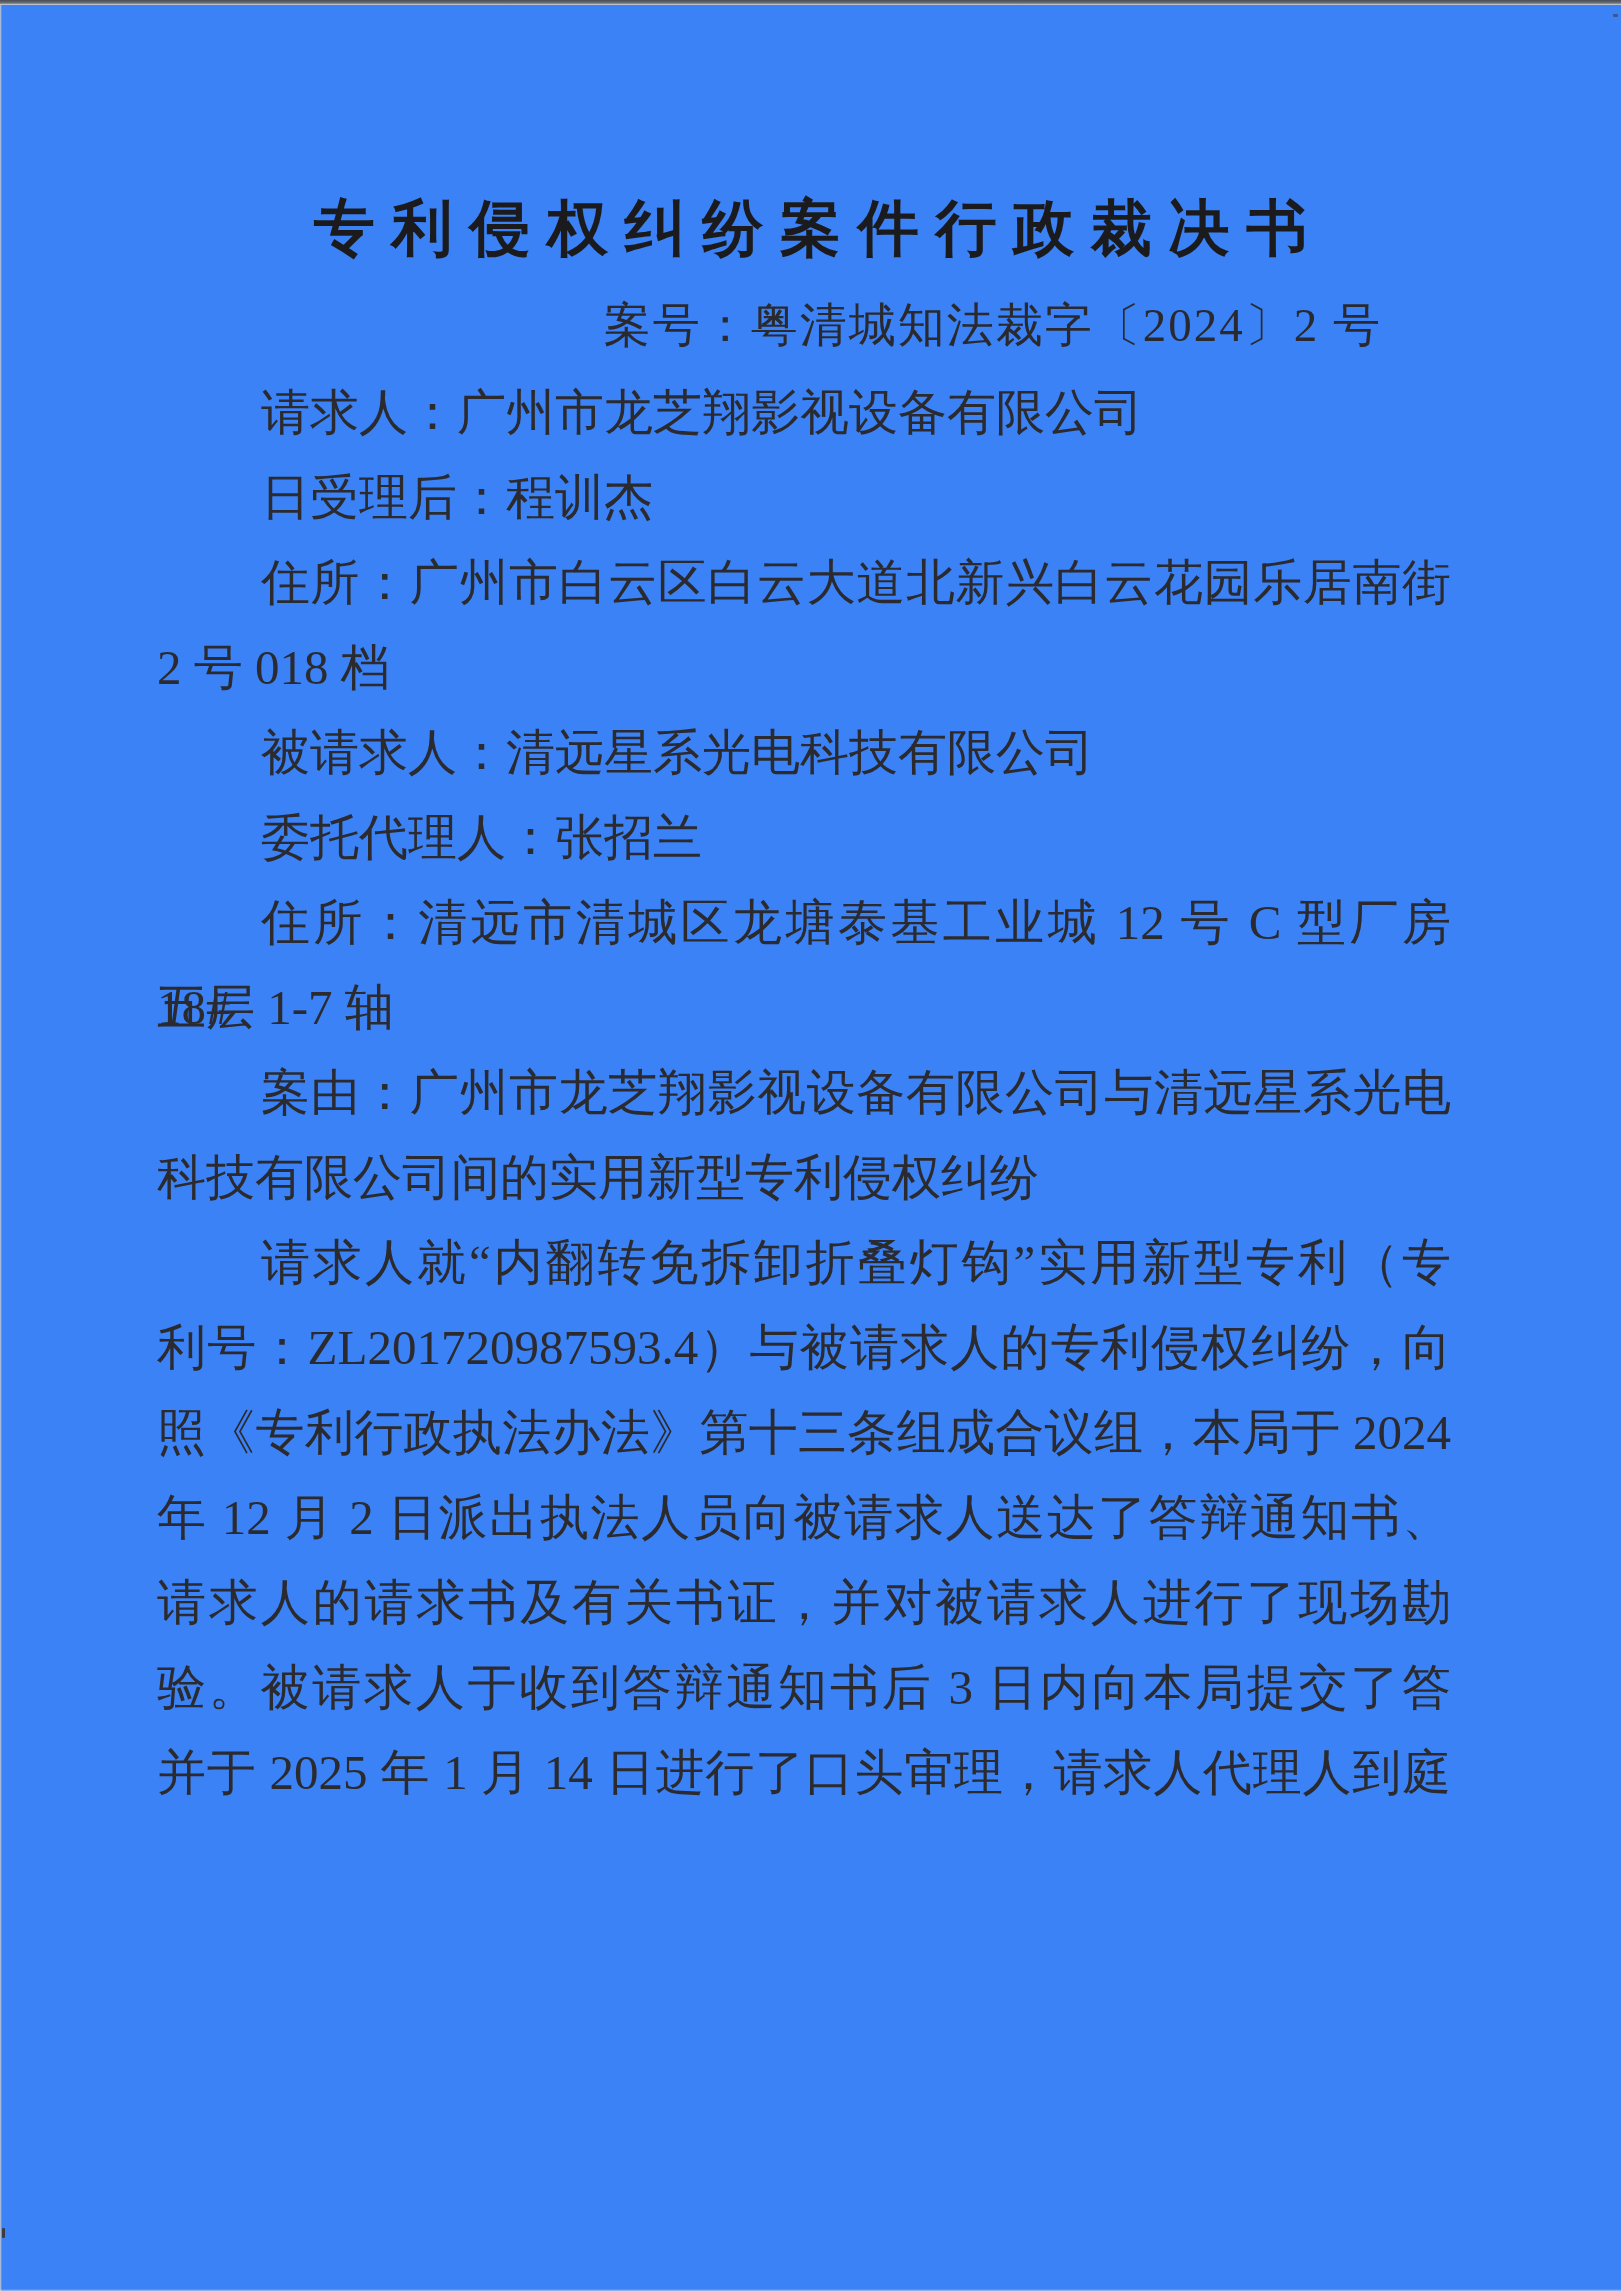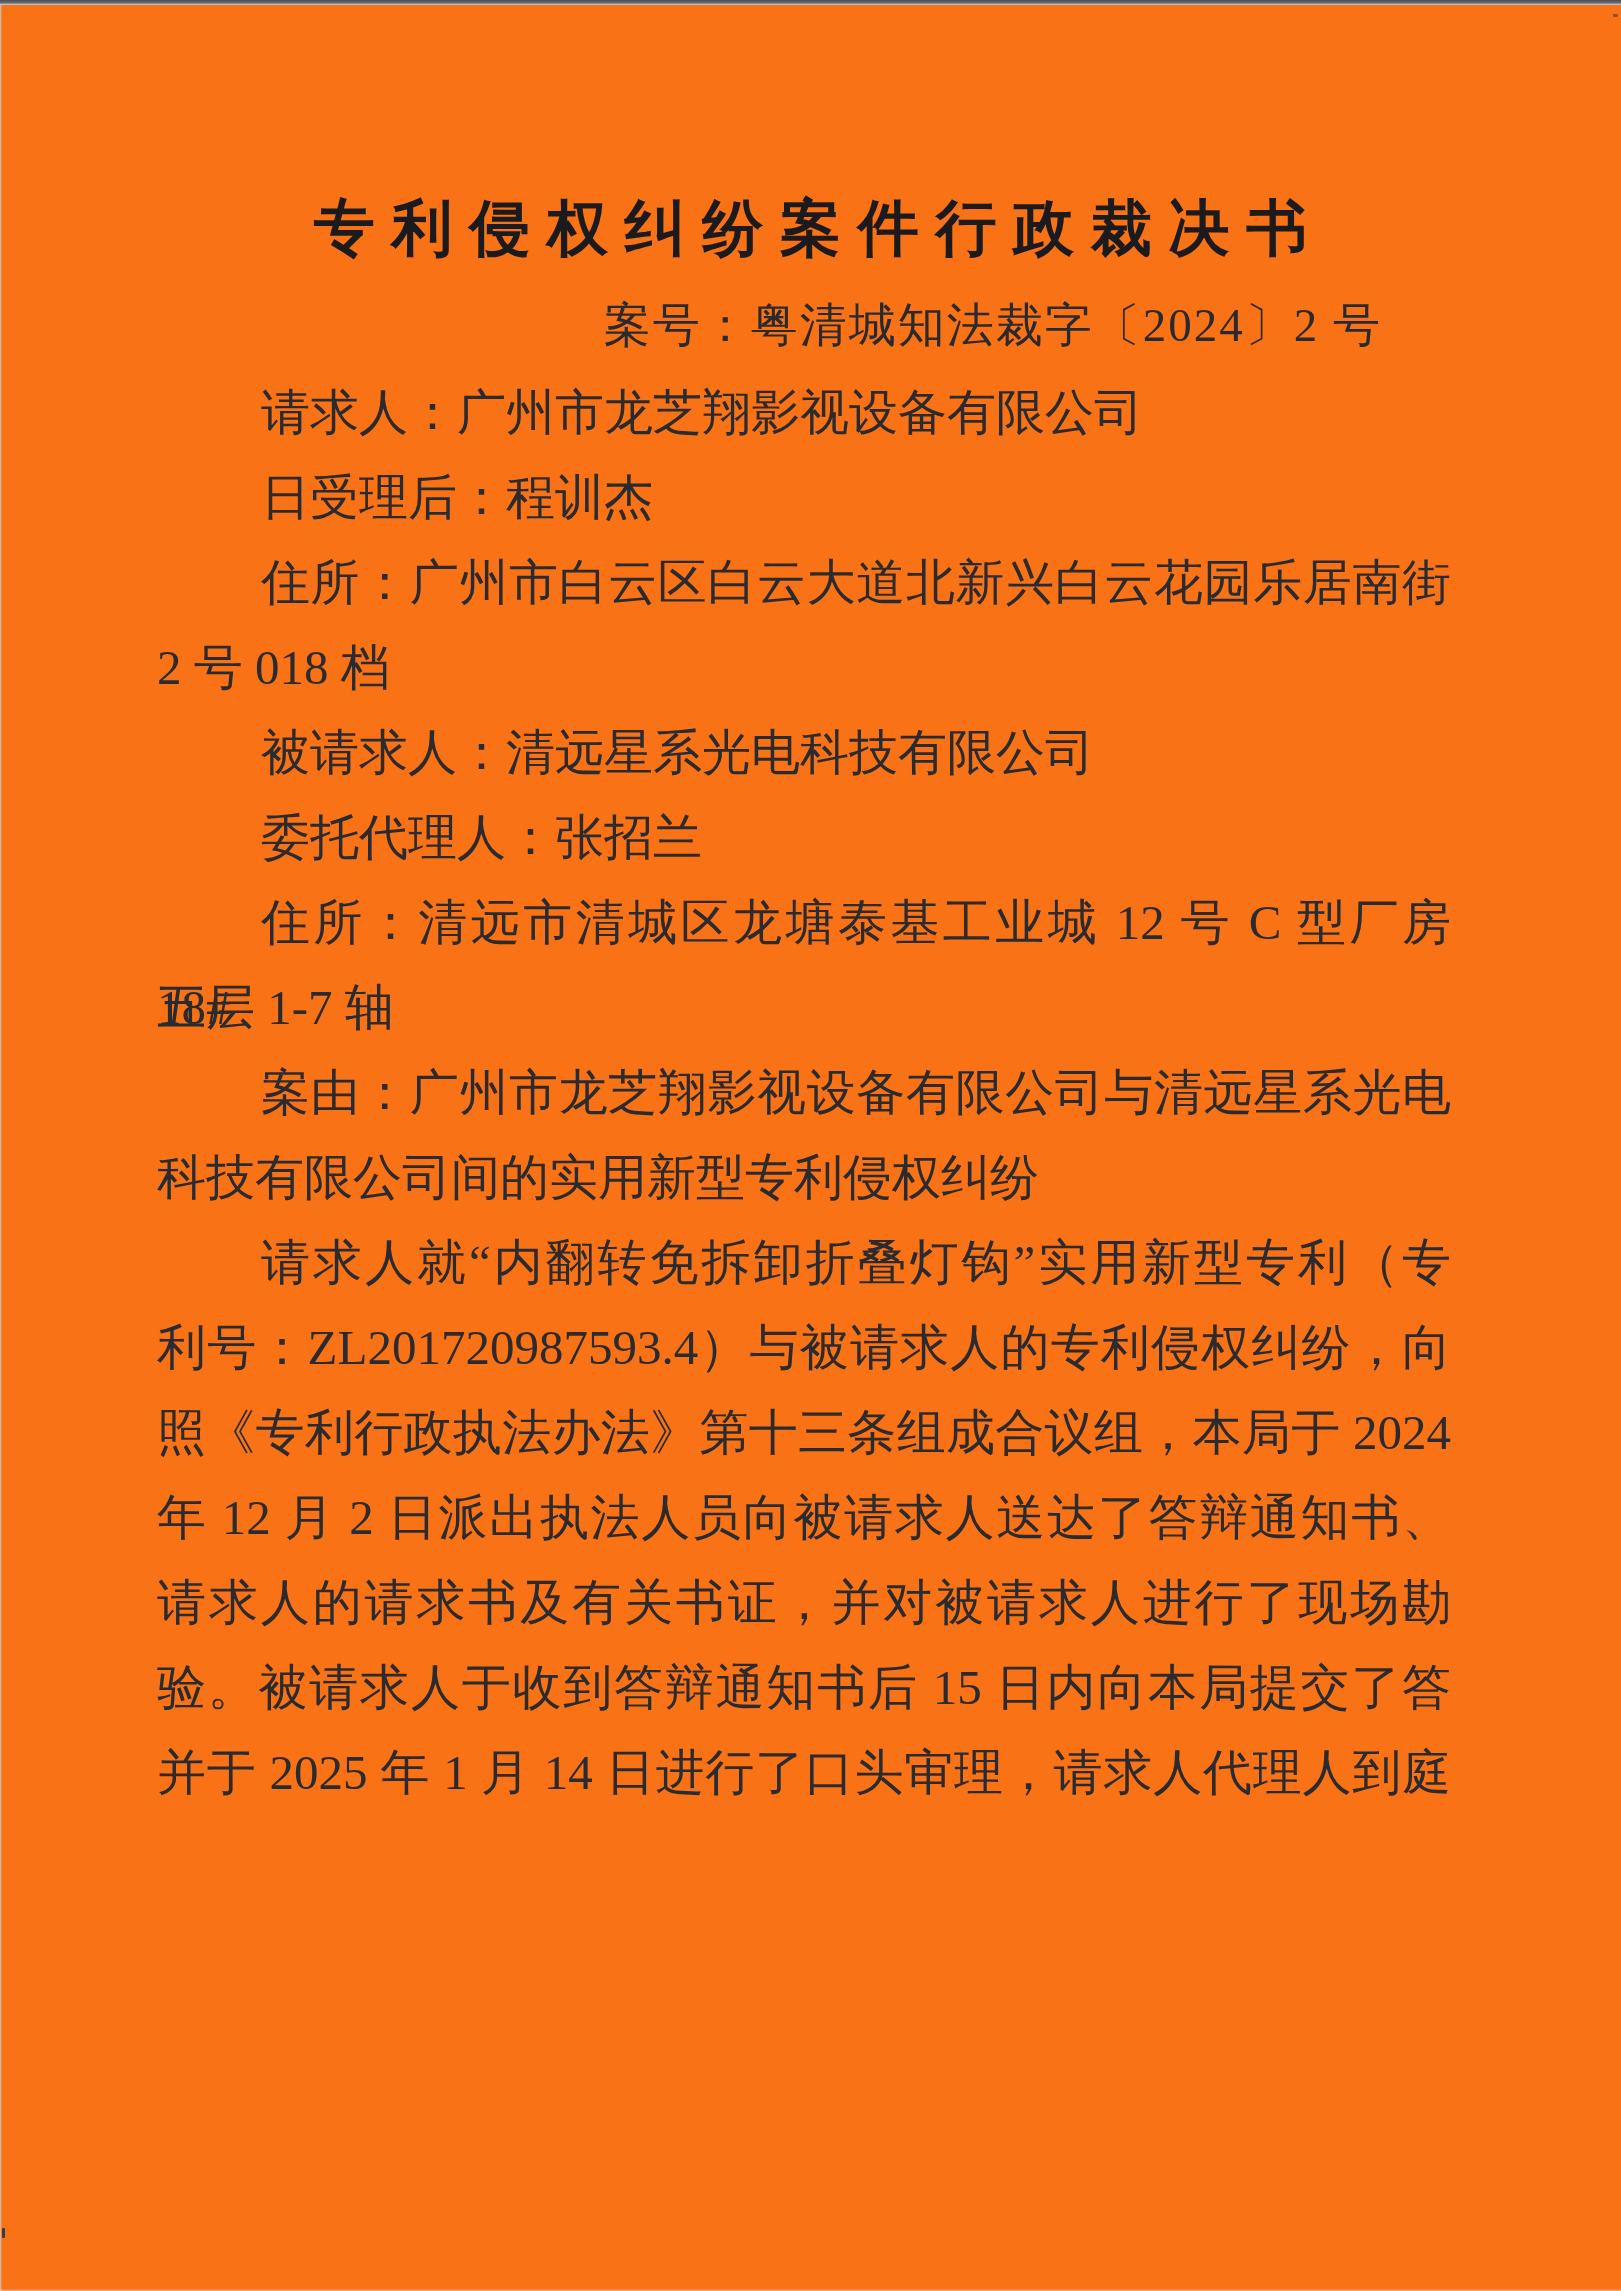--- a/index.html
+++ b/index.html
@@ -5,21 +5,21 @@
   html, body {
     margin: 0;
     padding: 0;
     background: #e9e9e9;
   }
   .page {
     position: relative;
     width: 1621px;
     height: 2292px;
     margin: 0 auto;
-    background: #f97316;
+    background: #3b82f6;
     overflow: hidden;
     color: #26262a;
     font-family: "Liberation Serif", "DejaVu Serif", serif;
   }
   
   .scan-edge-top {
     position: absolute;
     top: 0; left: 0; right: 0;
     height: 4.9px;
     background: linear-gradient(to bottom, #474c55 0%, #6a6f78 60%, #d8dade 100%);
@@ -113,17 +113,17 @@
       <div class="line indent">委托代理人：张招兰</div>
       <div class="line indent justify">住所：清远市清城区龙塘泰基工业城 12 号 C 型厂房 18#</div>
       <div class="line">五层 1-7 轴</div>
       <div class="line indent justify">案由：广州市龙芝翔影视设备有限公司与清远星系光电</div>
       <div class="line">科技有限公司间的实用新型专利侵权纠纷</div>
       <div class="line indent justify">请求人就“内翻转免拆卸折叠灯钩”实用新型专利（专</div>
       <div class="line justify">利号：ZL201720987593.4）与被请求人的专利侵权纠纷，向</div>
       <div class="line justify">照《专利行政执法办法》第十三条组成合议组，本局于 2024</div>
       <div class="line justify">年 12 月 2 日派出执法人员向被请求人送达了答辩通知书、</div>
       <div class="line justify">请求人的请求书及有关书证，并对被请求人进行了现场勘</div>
-      <div class="line justify">验。被请求人于收到答辩通知书后 15 日内向本局提交了答</div>
+      <div class="line justify">验。被请求人于收到答辩通知书后 3 日内向本局提交了答</div>
       <div class="line justify">并于 2025 年 1 月 14 日进行了口头审理，请求人代理人到庭</div>
     </div>
 </div>
 
 
 </body></html>

